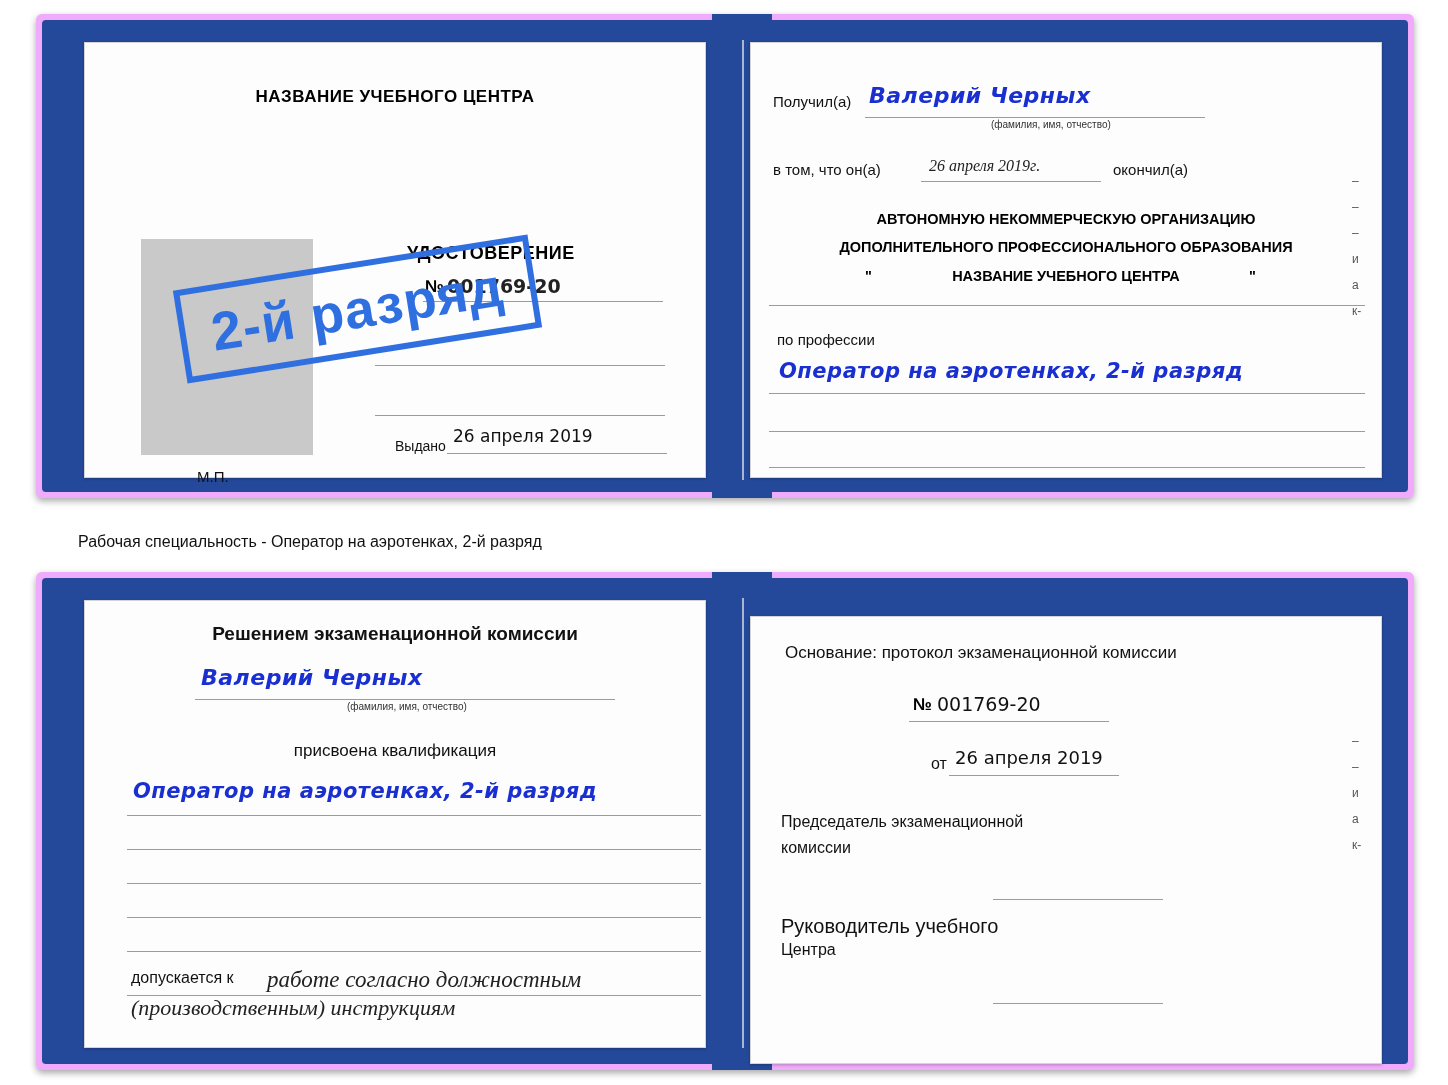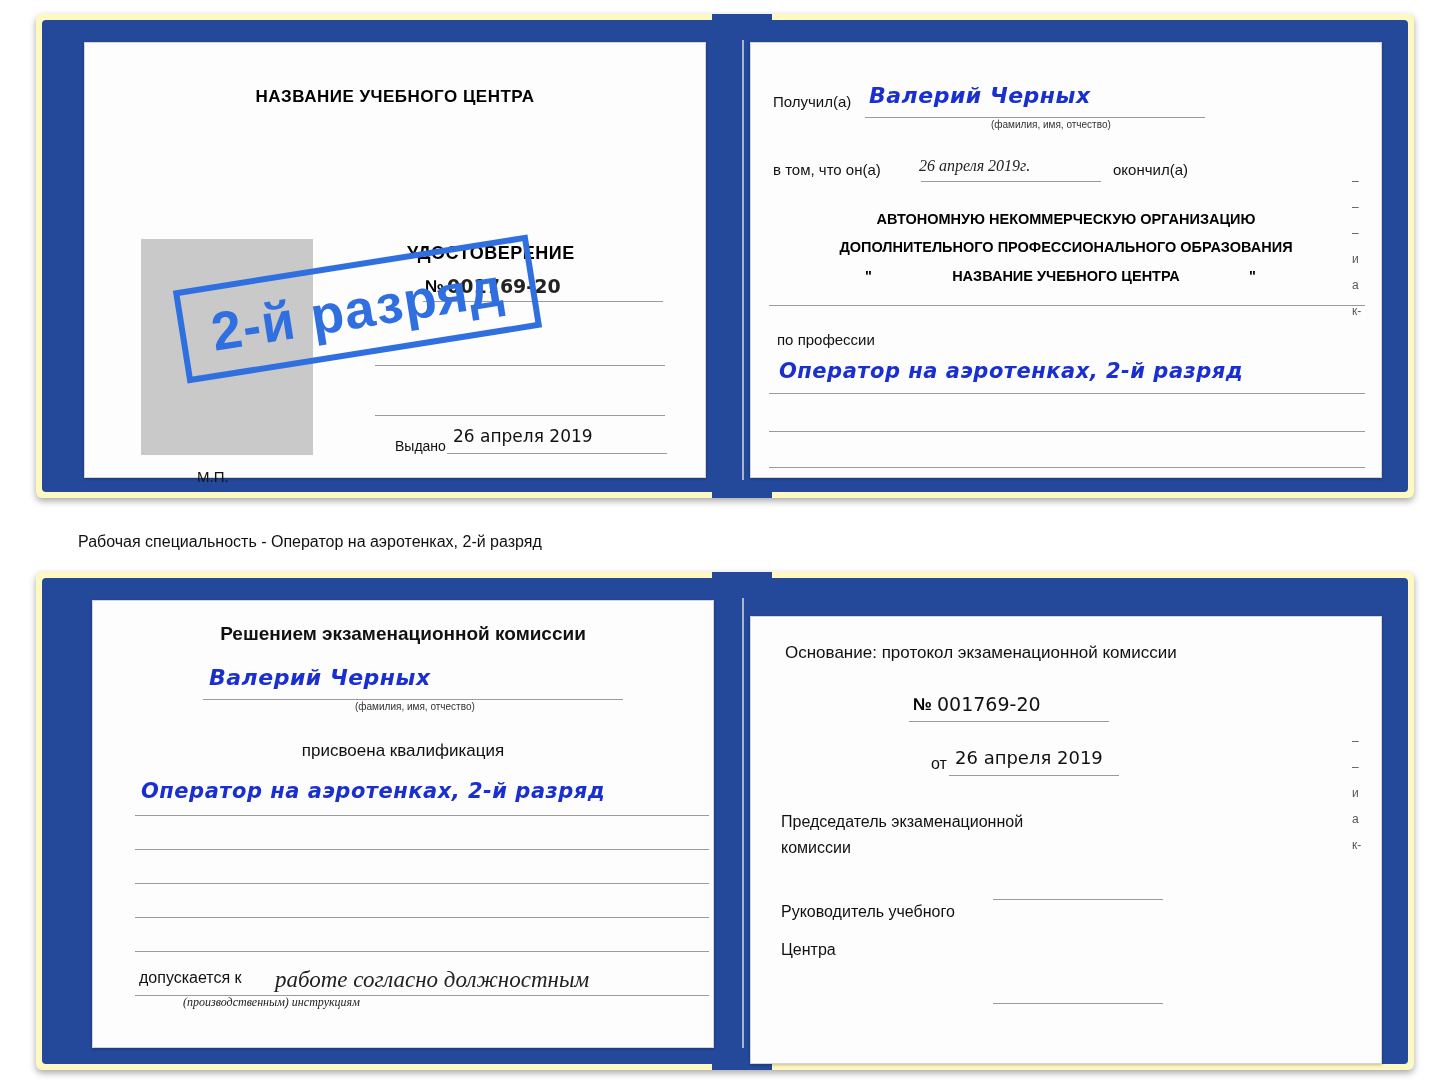--- a/index.html
+++ b/index.html
@@ -1,38 +1,38 @@
 <!DOCTYPE html>
 <html><head>
 <meta charset="utf-8">
 <style>
   html,body{margin:0;padding:0;background:#ffffff;}
   body{width:1448px;height:1085px;font-family:"Liberation Sans",sans-serif;position:relative;overflow:hidden;}
 
   
-  .booklet{position:absolute;background:#fef9c3;border-radius:6px;
+  .booklet{position:absolute;background:#f0abfc;border-radius:6px;
     box-shadow:0 3px 7px rgba(0,0,0,.35);}
   .booklet.top{left:36px;top:14px;width:1378px;height:484px;}
   .booklet.bottom{left:36px;top:572px;width:1378px;height:498px;}
 
   .cover-inner{position:absolute;left:6px;top:6px;right:6px;bottom:6px;
     background:#24499b;border-radius:4px;}
 
   
   .page{position:absolute;background:#fdfdfd;border:1px solid #d4d4d4;
     box-shadow:0 1px 3px rgba(0,0,0,.25);}
   .page.left{left:48px;}
   .page.right{}
 
   .top .page{top:28px;height:434px;}
   .top .page.left{left:48px;width:620px;}
   .top .page.right{left:714px;width:630px;}
 
   .bottom .page{top:28px;height:446px;}
-  .bottom .page.left{left:56px;width:620px;}
+  .bottom .page.left{left:48px;width:620px;}
   .bottom .page.right{left:714px;width:630px;margin-top:16px;}
 
   
   .fold{position:absolute;width:2px;background:#a9b6cf;}
   .top .fold{left:706px;top:26px;height:440px;}
   .bottom .fold{left:706px;top:26px;height:450px;}
 
   
   .notch{position:absolute;background:#24499b;}
   .top .notch.t{left:676px;top:0;width:60px;height:30px;border-radius:0 0 6px 6px;}
@@ -94,21 +94,21 @@
 
   <div class="fold"></div>
 
   <div class="page right">
     <div class="t sm" style="left:22px;top:50px;font-size:15px;">Получил(а)</div>
     <div class="t hand" style="left:118px;top:40px;font-size:22px;">Валерий Черных</div>
     <div class="line" style="left:114px;top:74px;width:340px;"></div>
     <div class="t tiny" style="left:240px;top:76px;">(фамилия, имя, отчество)</div>
 
     <div class="t sm" style="left:22px;top:118px;font-size:15px;text-align:center;">в том, что он(а)</div>
-    <div class="t handblack" style="left:168px;top:114px;font-size:16px;">26 апреля 2019г.</div>
+    <div class="t handblack" style="left:178px;top:114px;font-size:16px;">26 апреля 2019г.</div>
     <div class="line" style="left:170px;top:138px;width:180px;"></div>
     <div class="t sm" style="left:362px;top:118px;font-size:15px;">окончил(а)</div>
 
     <div class="t bold" style="left:0;top:168px;width:630px;text-align:center;font-size:14.5px;">АВТОНОМНУЮ НЕКОММЕРЧЕСКУЮ ОРГАНИЗАЦИЮ</div>
     <div class="t bold" style="left:0;top:196px;width:630px;text-align:center;font-size:14.5px;">ДОПОЛНИТЕЛЬНОГО ПРОФЕССИОНАЛЬНОГО ОБРАЗОВАНИЯ</div>
     <div class="t bold" style="left:114px;top:225px;font-size:14.5px;">"</div>
     <div class="t bold" style="left:0;top:225px;width:630px;text-align:center;font-size:14.5px;">НАЗВАНИЕ УЧЕБНОГО ЦЕНТРА</div>
     <div class="t bold" style="left:498px;top:225px;font-size:14.5px;">"</div>
 
     <div class="line" style="left:18px;top:262px;width:596px;"></div>
@@ -152,41 +152,41 @@
     <div class="line" style="left:42px;top:214px;width:574px;"></div>
 
     <div class="line" style="left:42px;top:248px;width:574px;"></div>
     <div class="line" style="left:42px;top:282px;width:574px;"></div>
     <div class="line" style="left:42px;top:316px;width:574px;"></div>
     <div class="line" style="left:42px;top:350px;width:574px;"></div>
 
     <div class="t" style="left:46px;top:368px;font-size:16px;color:#111;">допускается к</div>
     <div class="t handblack" style="left:182px;top:366px;font-size:23px;font-style:italic;">работе согласно должностным</div>
     <div class="line" style="left:42px;top:394px;width:574px;"></div>
-    <div class="t handblack" style="left:46px;top:394px;font-size:12px;margin-left:44px;">(производственным) инструкциям</div>
+    <div class="t handblack" style="left:46px;top:394px;font-size:22px;">(производственным) инструкциям</div>
   </div>
 
   <div class="fold"></div>
 
   <div class="page right">
     <div class="t" style="left:34px;top:26px;font-size:17px;color:#111;">Основание: протокол экзаменационной комиссии</div>
 
     <div class="t bold" style="left:162px;top:78px;font-size:17px;">№</div>
     <div class="t" style="left:186px;top:76px;font-size:19px;font-family:'DejaVu Sans',sans-serif;color:#111;">001769-20</div>
     <div class="line" style="left:158px;top:104px;width:200px;"></div>
 
     <div class="t" style="left:180px;top:138px;font-size:16px;color:#111;">от</div>
     <div class="t" style="left:204px;top:130px;font-size:18px;font-family:'DejaVu Sans',sans-serif;color:#111;">26 апреля 2019</div>
     <div class="line" style="left:198px;top:158px;width:170px;"></div>
 
     <div class="t" style="left:30px;top:196px;font-size:16px;color:#111;">Председатель экзаменационной</div>
     <div class="t" style="left:30px;top:222px;font-size:16px;color:#111;">комиссии</div>
     <div class="line" style="left:242px;top:282px;width:170px;"></div>
 
-    <div class="t" style="left:30px;top:286px;font-size:16px;color:#111;text-align:right;">Руководитель учебного</div>
+    <div class="t" style="left:30px;top:298px;font-size:20px;color:#111;text-align:right;">Руководитель учебного</div>
     <div class="t" style="left:30px;top:324px;font-size:16px;color:#111;">Центра</div>
     <div class="line" style="left:242px;top:386px;width:170px;"></div>
   </div>
 </div>
 
 <div class="edgecol" style="left:1352px;top:728px;">
   <div>–</div>
   <div>–</div>
   <div>и</div>
   <div>а</div>

